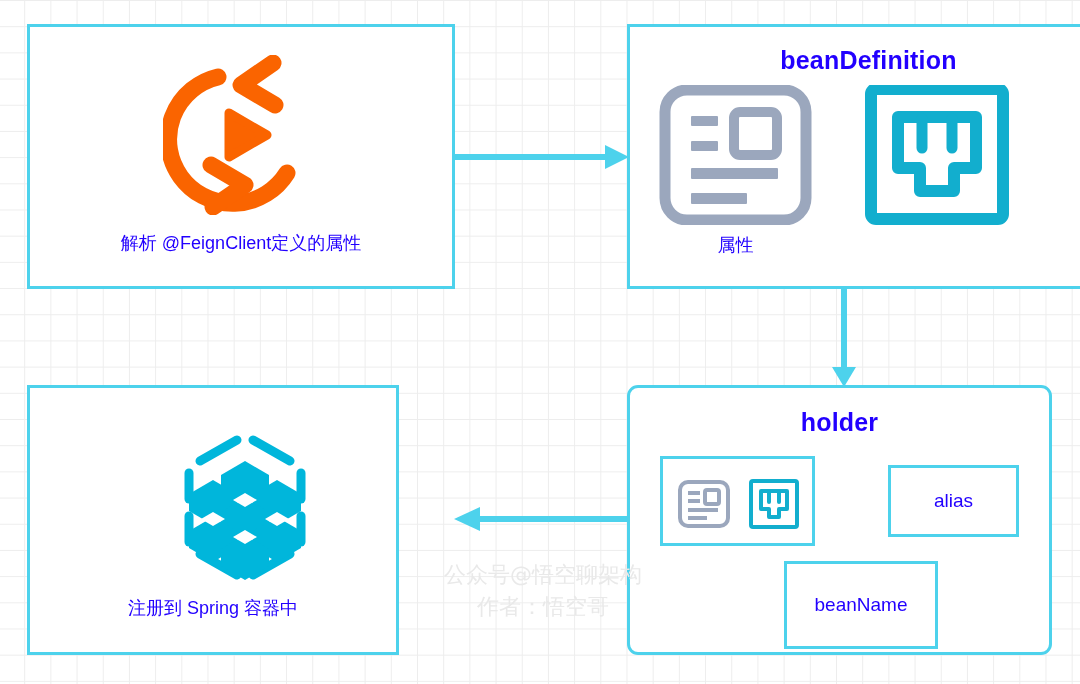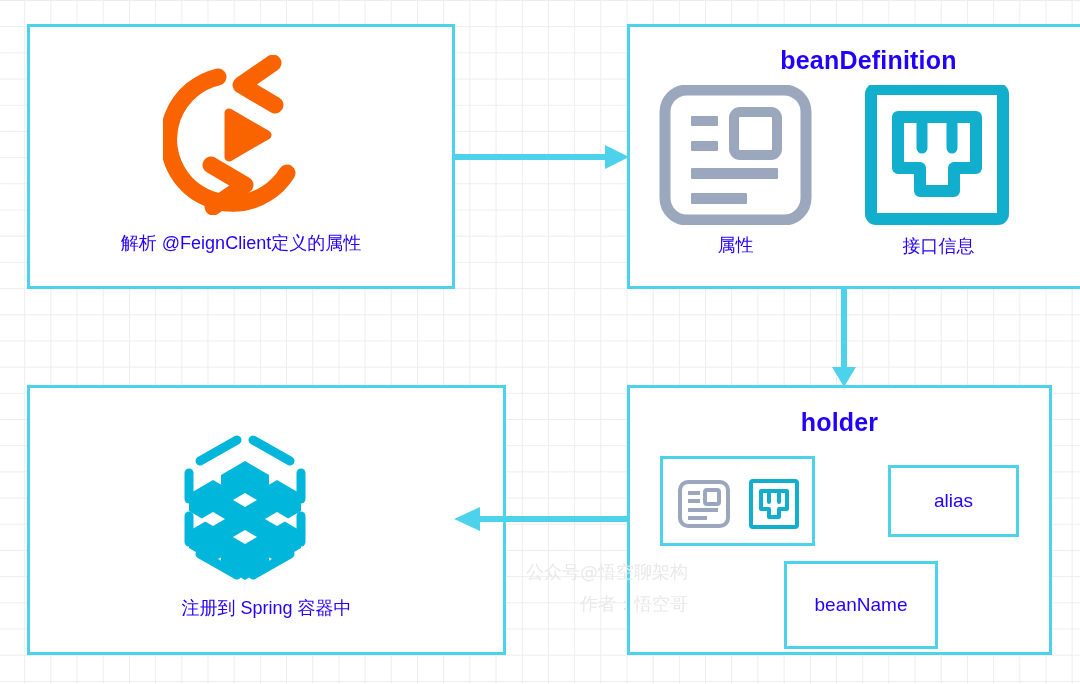--- a/index.html
+++ b/index.html
@@ -67,22 +67,22 @@
 
   .arrow-svg {
     position: absolute;
     overflow: visible;
     pointer-events: none;
   }
 
   .watermark {
     position: absolute;
     color: #e9e9e9;
-    font-size: 18px;
-    text-align: right;
+    font-size: 22px;
+    text-align: center;
     white-space: nowrap;
     font-family: "DejaVu Sans", sans-serif;
     user-select: none;
   }
 </style>
 </head>
 <body>
 
 <div id="canvas">
 
@@ -118,24 +118,23 @@
     <div class="node-caption" style="left:28px; width:155px; top:206px;">属性</div>
 
     <div class="icon-wrap" style="left:231px; top:58px; width:155px; height:140px;">
       <svg width="155" height="140" viewBox="0 0 155 140">
         <rect x="10" y="4" width="132" height="130" rx="5" ry="5" fill="none" stroke="#12AECE" stroke-width="12"></rect>
         <path d="M 37 32 L 115 32 L 115 83 L 93 83 L 93 106 L 59 106 L 59 83 L 37 83 Z" fill="none" stroke="#12AECE" stroke-width="12" stroke-linejoin="round"></path>
         <line x1="61" y1="34" x2="61" y2="63" stroke="#12AECE" stroke-width="11" stroke-linecap="round"></line>
         <line x1="91" y1="34" x2="91" y2="63" stroke="#12AECE" stroke-width="11" stroke-linecap="round"></line>
       </svg>
     </div>
-    <div class="node-caption" style="left:231px; width:155px; top:207px;">接口信息</div>
-  </div>
-
-  <div class="node-box" style="left:627px; top:385px; width:425px; height:270px;">
+  </div>
+
+  <div class="node-box" style="left:627px; top:385px; width:425px; height:270px;border-radius:11px;">
     <div class="node-title" style="top:20px;">holder</div>
 
     <div class="sub-box" style="left:30px; top:68px; width:155px; height:90px;">
       <div class="icon-wrap" style="left:14px; top:20px; width:54px; height:50px;">
         <svg width="54" height="50" viewBox="0 0 54 50">
           <rect x="3" y="3" width="48" height="44" rx="8" ry="8" fill="none" stroke="#9BA7BD" stroke-width="4"></rect>
           <rect x="11" y="12" width="12" height="4" fill="#9BA7BD"></rect>
           <rect x="11" y="20" width="12" height="4" fill="#9BA7BD"></rect>
           <rect x="28" y="11" width="14" height="14" rx="2" fill="none" stroke="#9BA7BD" stroke-width="4"></rect>
           <rect x="11" y="29" width="30" height="4" fill="#9BA7BD"></rect>
@@ -154,21 +153,21 @@
 
     <div class="sub-box" style="left:154px; top:173px; width:154px; height:88px;">
       <span class="sub-box-label">beanName</span>
     </div>
 
     <div class="sub-box" style="left:258px; top:77px; width:131px; height:72px;">
       <span class="sub-box-label">alias</span>
     </div>
   </div>
 
-  <div class="node-box" style="left:27px; top:385px; width:479px; height:270px;">
+  <div class="node-box" style="left:27px; top:385px; width:372px; height:270px;">
     <div class="icon-wrap" style="left:135px; top:42px; width:160px; height:155px;">
       <svg width="160" height="155" viewBox="0 0 160 155">
         <g fill="none" stroke="#00B6DB" stroke-width="9" stroke-linecap="round">
           <path d="M 88 10 L 125 31"></path>
           <path d="M 136 43 L 136 69"></path>
           <path d="M 136 86 L 136 112"></path>
           <path d="M 125 124 L 88 145"></path>
           <path d="M 72 145 L 35 124"></path>
           <path d="M 24 112 L 24 86"></path>
           <path d="M 24 69 L 24 43"></path>

